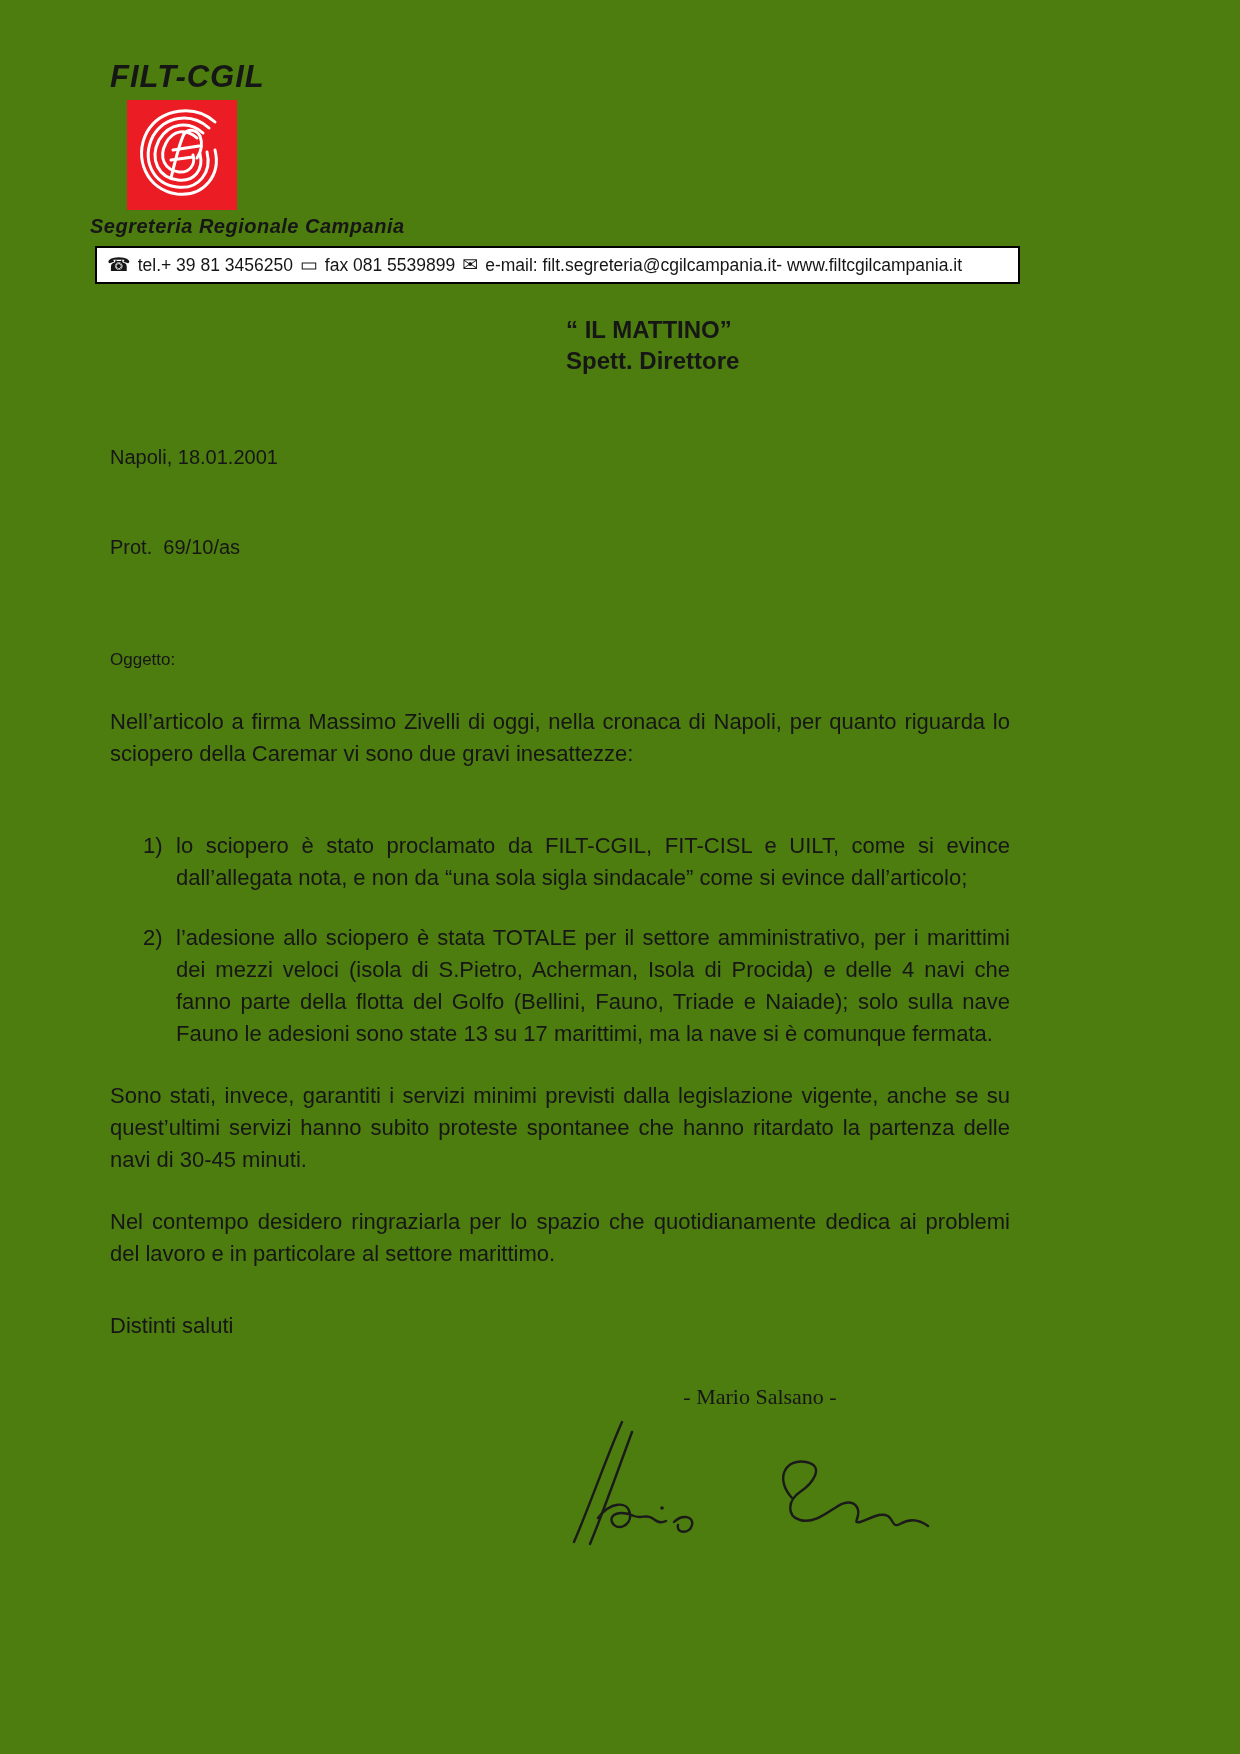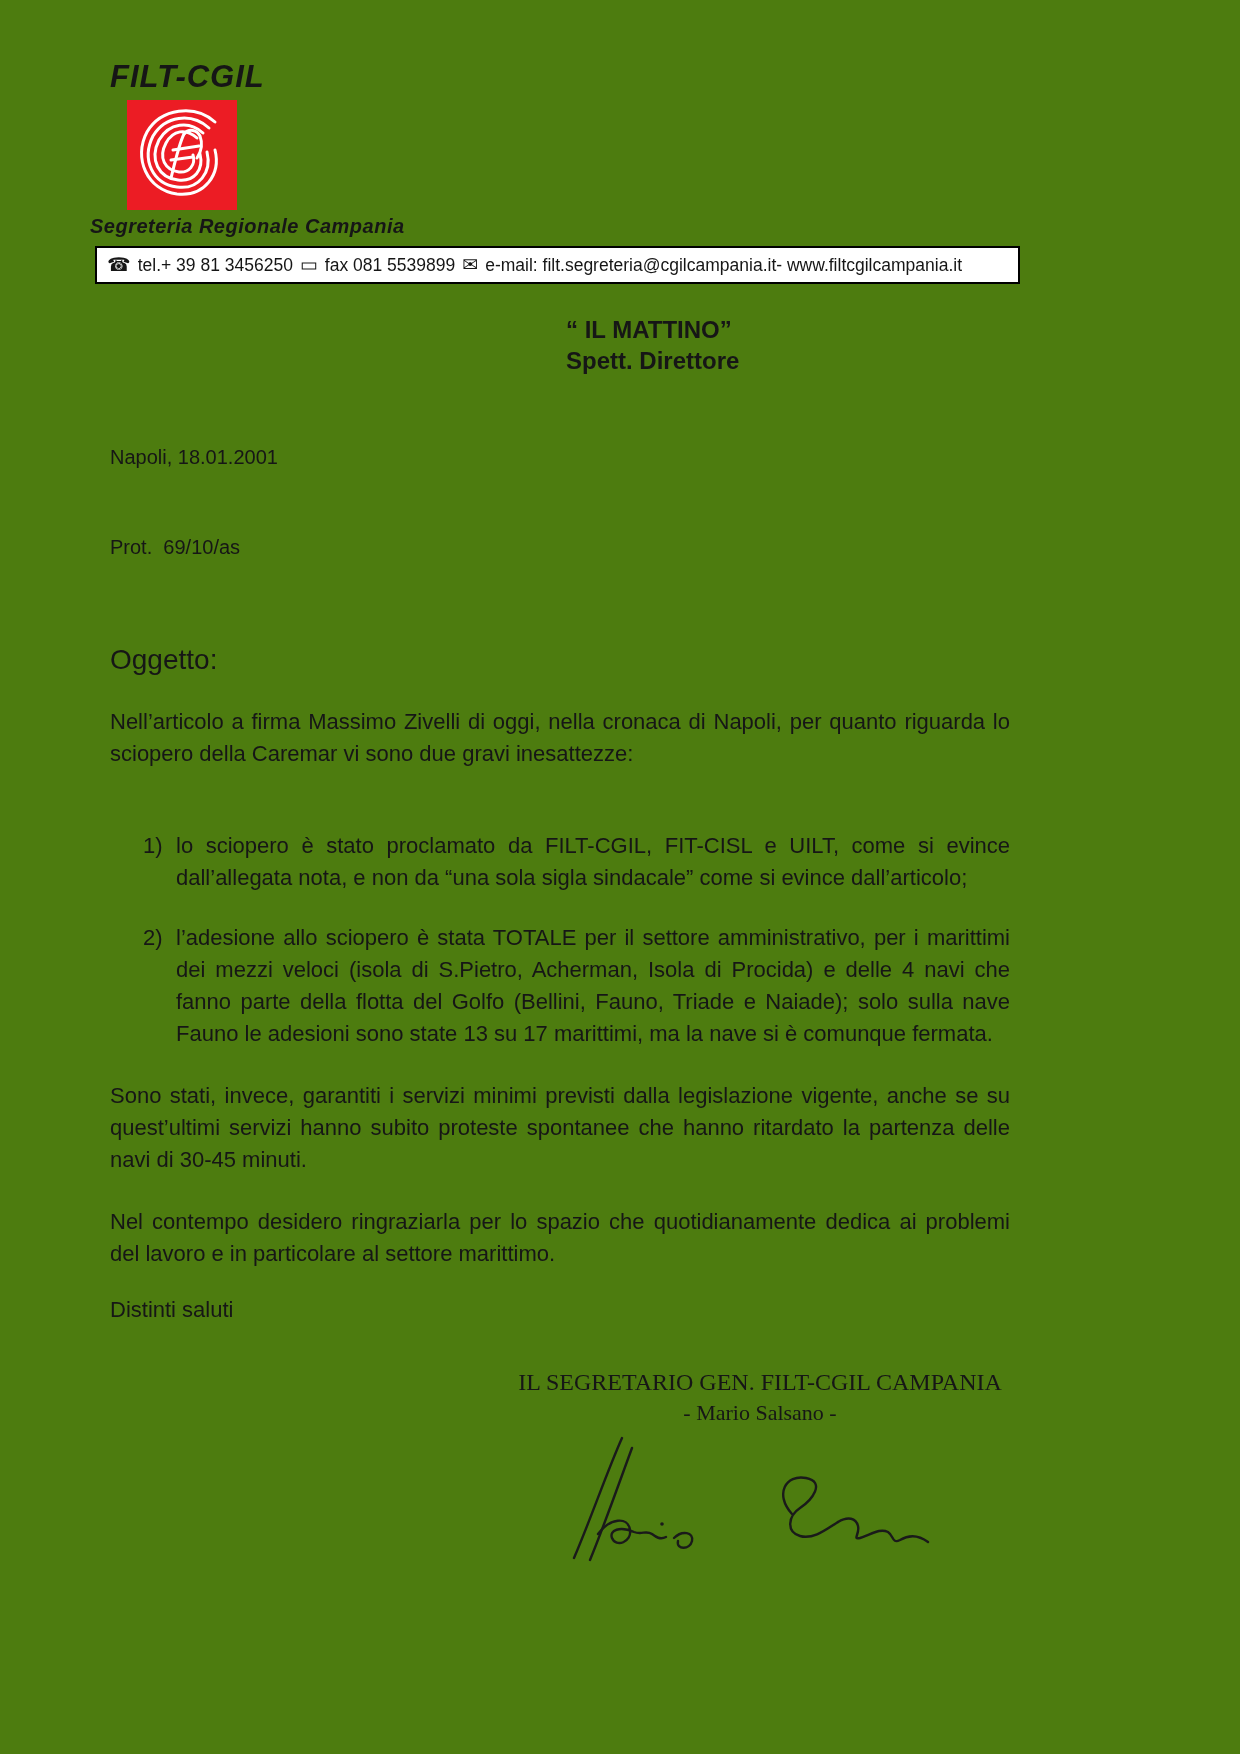--- a/index.html
+++ b/index.html
@@ -52,42 +52,42 @@
   .meta {
     margin:6px 0 0 110px;
     font-size:20px; line-height:30px;
     white-space:pre-wrap;
   }
   
   .subject {
     margin:22px 0 0 110px;
     width:900px;
     display:flex;
-    font-size:28px; line-height:32px;
+    font-size:17px; line-height:32px;
   }
   .subject .label { flex:0 0 118px; font-weight:400; }
   .subject .lines { font-weight:700; }
   .subject .line2 { padding-left:14px; }
   
   .para {
     margin:30px 0 0 110px;
     width:900px;
     font-size:22px; line-height:32px;
     text-align:justify;
   }
   .list-item {
     margin:28px 0 0 143px;
     width:867px;
     display:flex;
     font-size:22px; line-height:32px;
   }
   .list-item .num { flex:0 0 33px; }
   .list-item .txt { flex:1 1 auto; text-align:justify; }
   .first-item { margin-top:60px; }
-  .closing { margin-top:24px; text-align:left; }
+  .closing { margin-top:40px; text-align:left; }
   
   .sig-block {
     margin:40px 0 0 500px;
     width:520px;
     text-align:center;
     font-family:"Liberation Serif", serif;
   }
   .sig-title { font-size:24px; line-height:32px; }
   .sig-name  { font-size:22px; line-height:30px; }
   .sig-hand  { display:block; margin:4px 0 0 540px; width:400px; height:135px; }
@@ -151,21 +151,20 @@
   </div>
 
   <p class="para">Sono stati, invece, garantiti i servizi minimi previsti dalla legislazione vigente, anche se su quest’ultimi servizi hanno subito proteste spontanee che hanno ritardato la partenza delle navi di 30-45 minuti.</p>
 
 
   <p class="para">Nel contempo desidero ringraziarla per lo spazio che quotidianamente dedica ai problemi del lavoro e in particolare al settore marittimo.</p>
 
   <p class="para closing">Distinti saluti</p>
 
   <div class="sig-block">
-    <div class="sig-title">IL SEGRETARIO GEN. FILT-CGIL CAMPANIA</div>
     <div class="sig-name">- Mario Salsano -</div>
   </div>
 
   <svg class="sig-hand" viewBox="0 0 400 135" xmlns="http://www.w3.org/2000/svg">
     <g fill="none" stroke="#1a1a1a" stroke-width="2.4" stroke-linecap="round">
       <path d="M34 126 C52 84 66 42 82 6"></path>
       <path d="M50 128 C64 94 78 54 92 16"></path>
       <path d="M58 102 C70 86 88 84 90 98 C92 110 76 116 72 106 C69 98 80 94 94 100 C102 103 106 98 112 102 C116 105 120 108 126 105"></path>
       <path d="M134 106 C142 98 154 100 152 109 C150 118 136 118 138 109"></path>
       <circle cx="122" cy="92" r="1.8" fill="#1a1a1a" stroke="none"></circle>

